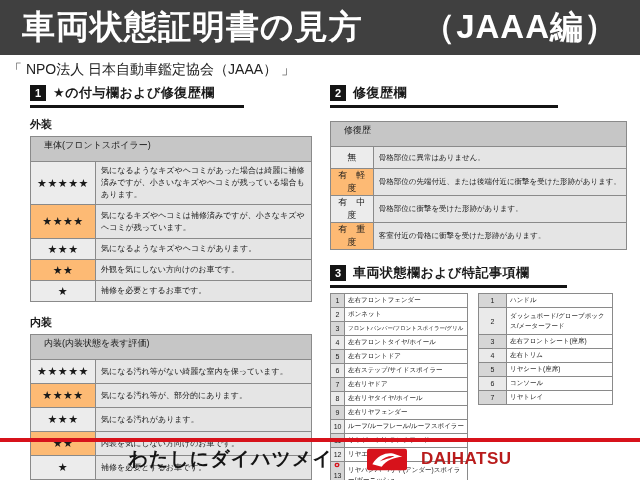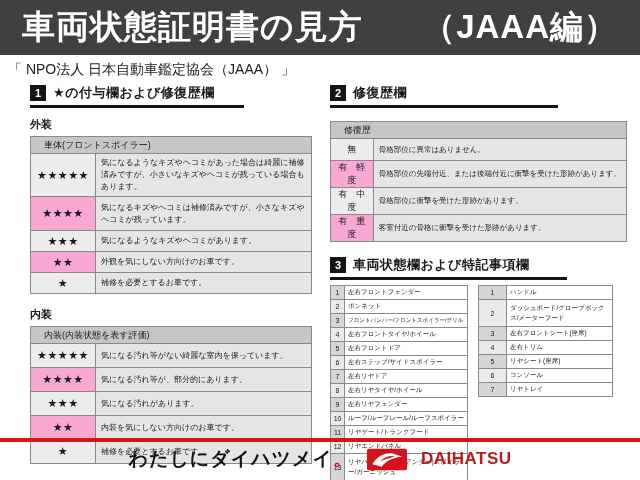--- a/index.html
+++ b/index.html
@@ -24,24 +24,24 @@
   .sec-title{font-weight:bold;font-size:13px;margin-left:7px;letter-spacing:0.5px;}
   .w1{width:214px;} .w2{width:228px;} .w3{width:237px;}
   
   #left{position:absolute;left:30px;top:84px;width:282px;}
   #right{position:absolute;left:330px;top:84px;width:297px;}
   .grp-label{font-weight:bold;font-size:11px;margin:9px 0 4px 0;}
   
   table{border-collapse:collapse;}
   .rate{width:282px;}
   .rate td,.rep td{border:1px solid #8a8a8a;}
-  .thr td{background:#c6c6c6;font-size:9px;height:15px;padding:1px 0 0 13px;}
+  .thr td{background:#c6c6c6;font-size:9px;height:15px;padding:1px 0 8px 13px;}
   .stars{width:62px;text-align:center;font-weight:bold;font-size:11px;letter-spacing:0.5px;}
   .desc{font-size:8px;padding:3px 5px;line-height:1.5;background:#e5e5e5;}
-  .sa{background:#ececec;} .sb{background:#f9a8d4;}
+  .sa{background:#ececec;} .sb{background:#fdba74;}
   .h2l td{height:27px;} .h1l td{height:14px;} .h1m td{height:17px;}
   
   .rep{width:297px;margin-top:13px;}
   .grade{width:62px;text-align:center;font-size:9px;padding:0 3px;}
   .rep .desc{font-size:7.5px;white-space:nowrap;}
   .rep .h1l td{height:15px;}
   
   .s3wrap{display:flex;align-items:flex-start;margin-top:5px;gap:10px;}
   .parts td{border:1px solid #8a8a8a;}
   .parts{font-size:6.5px;}

